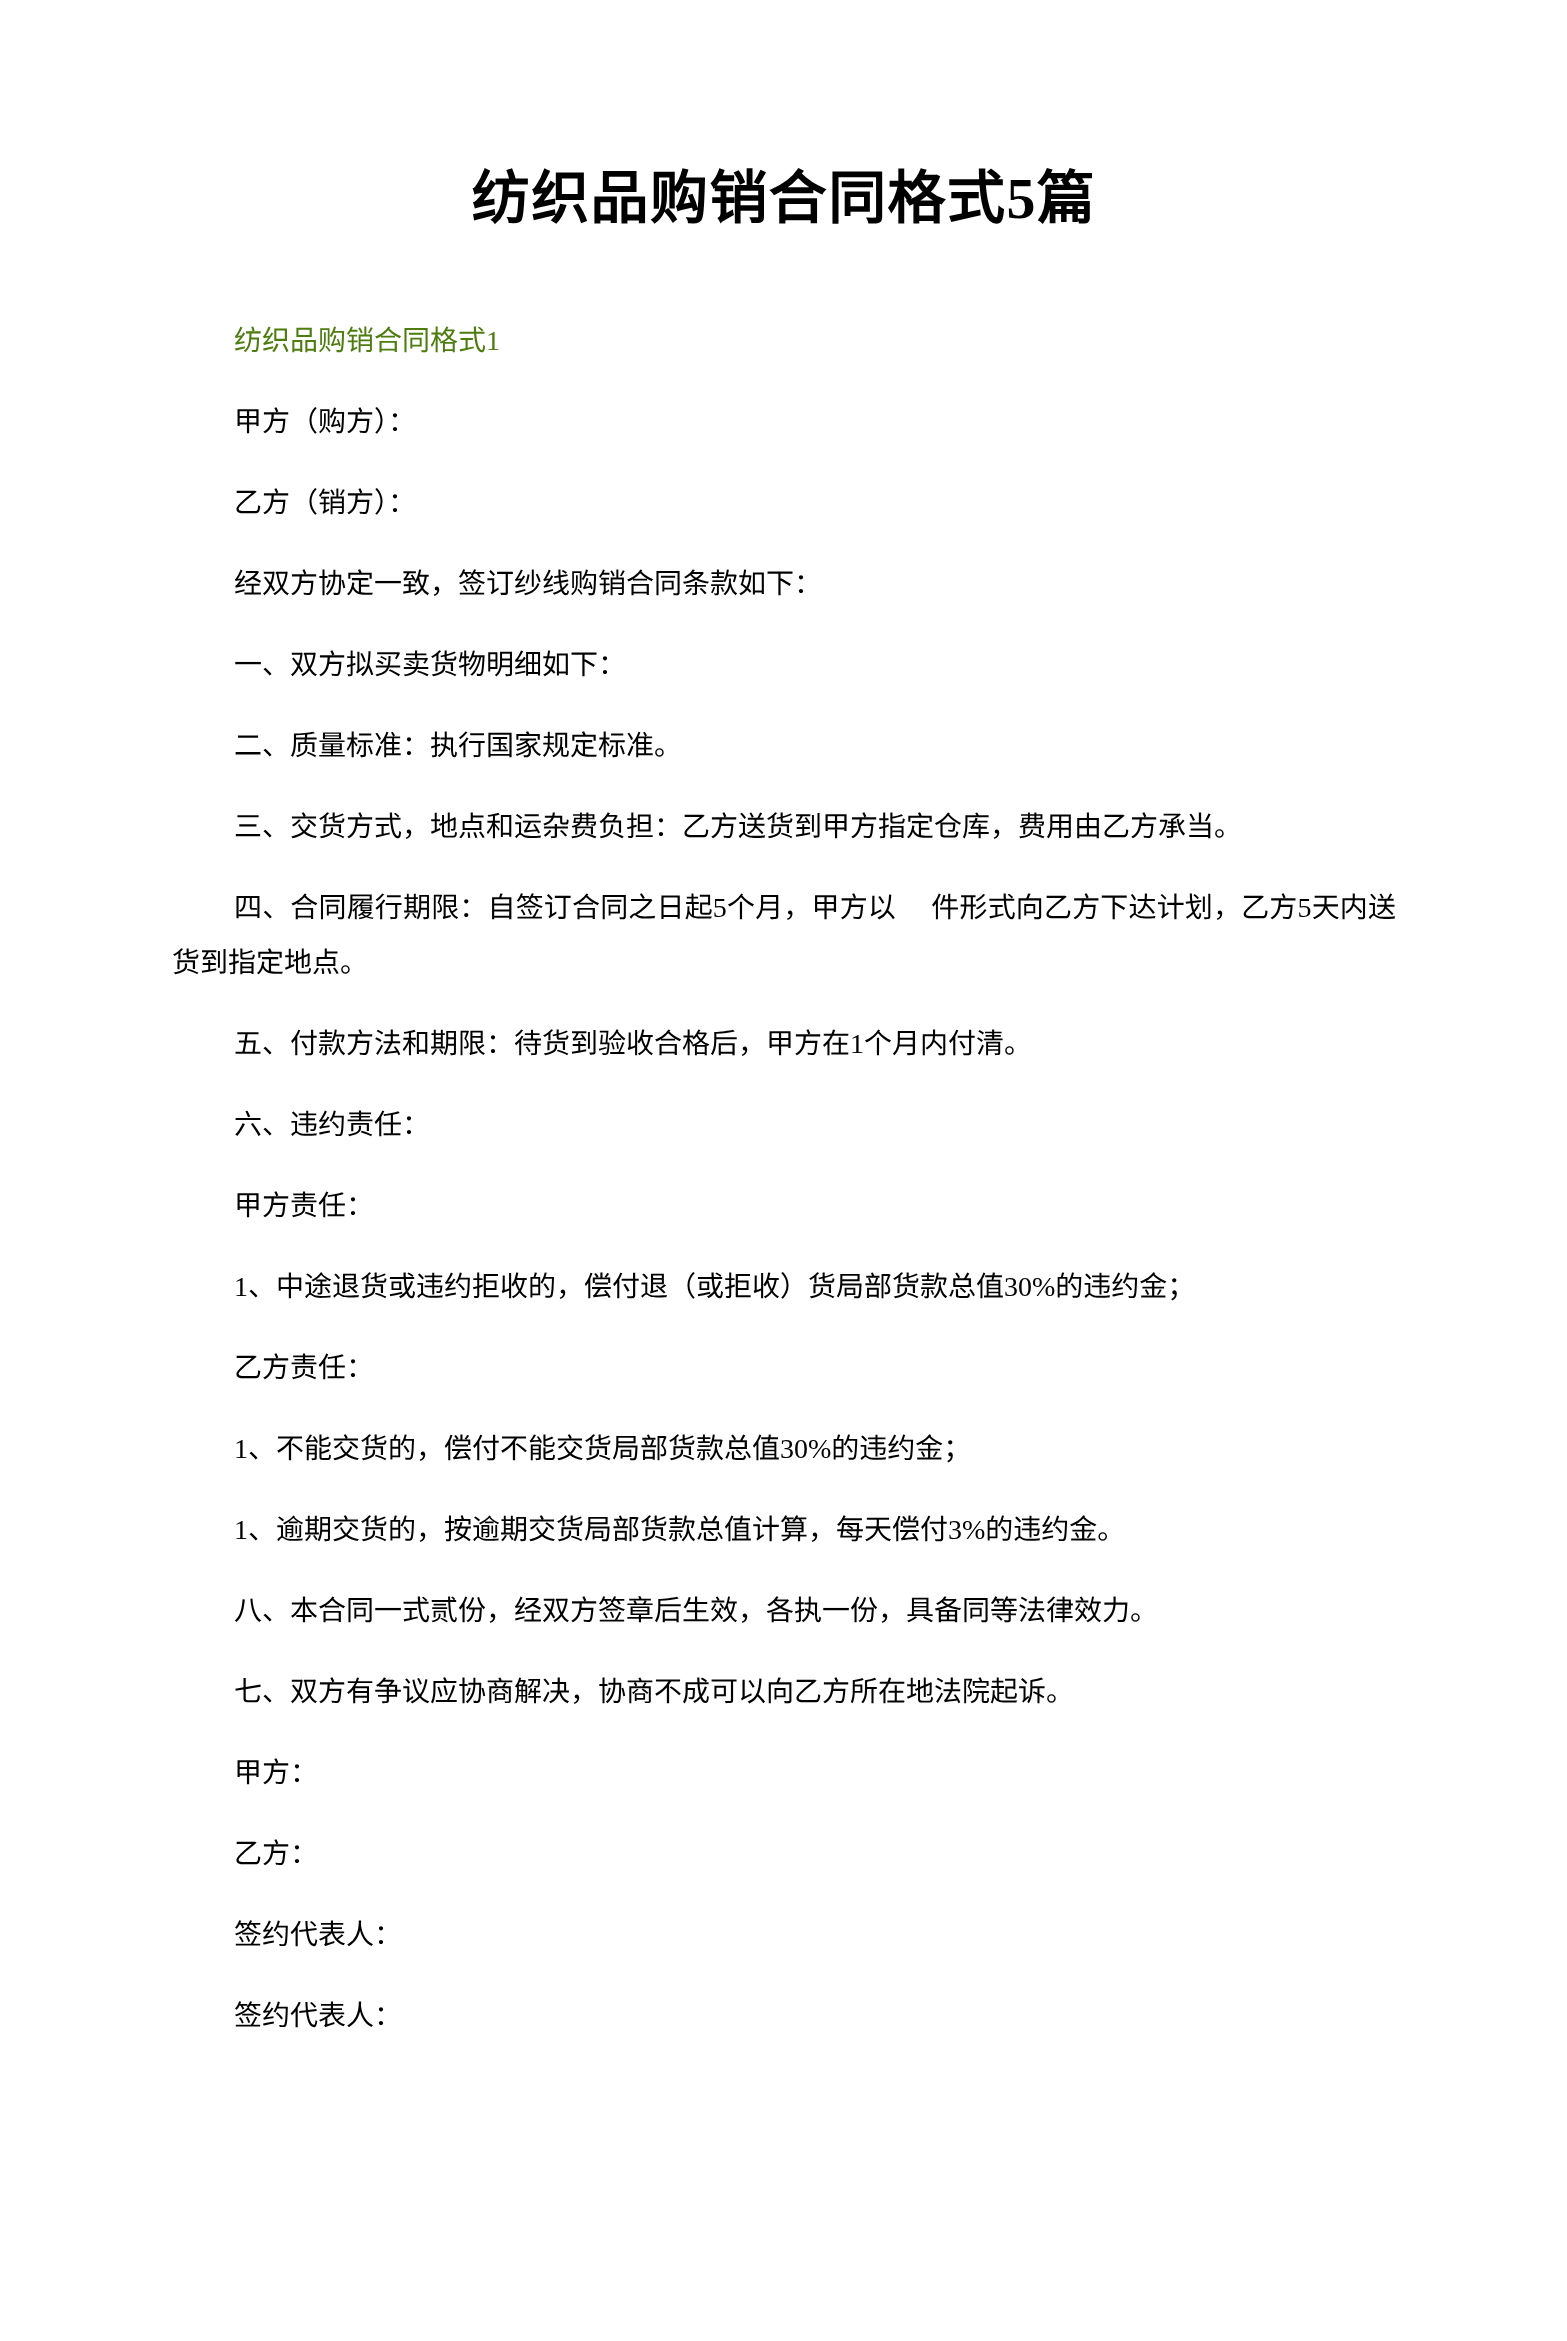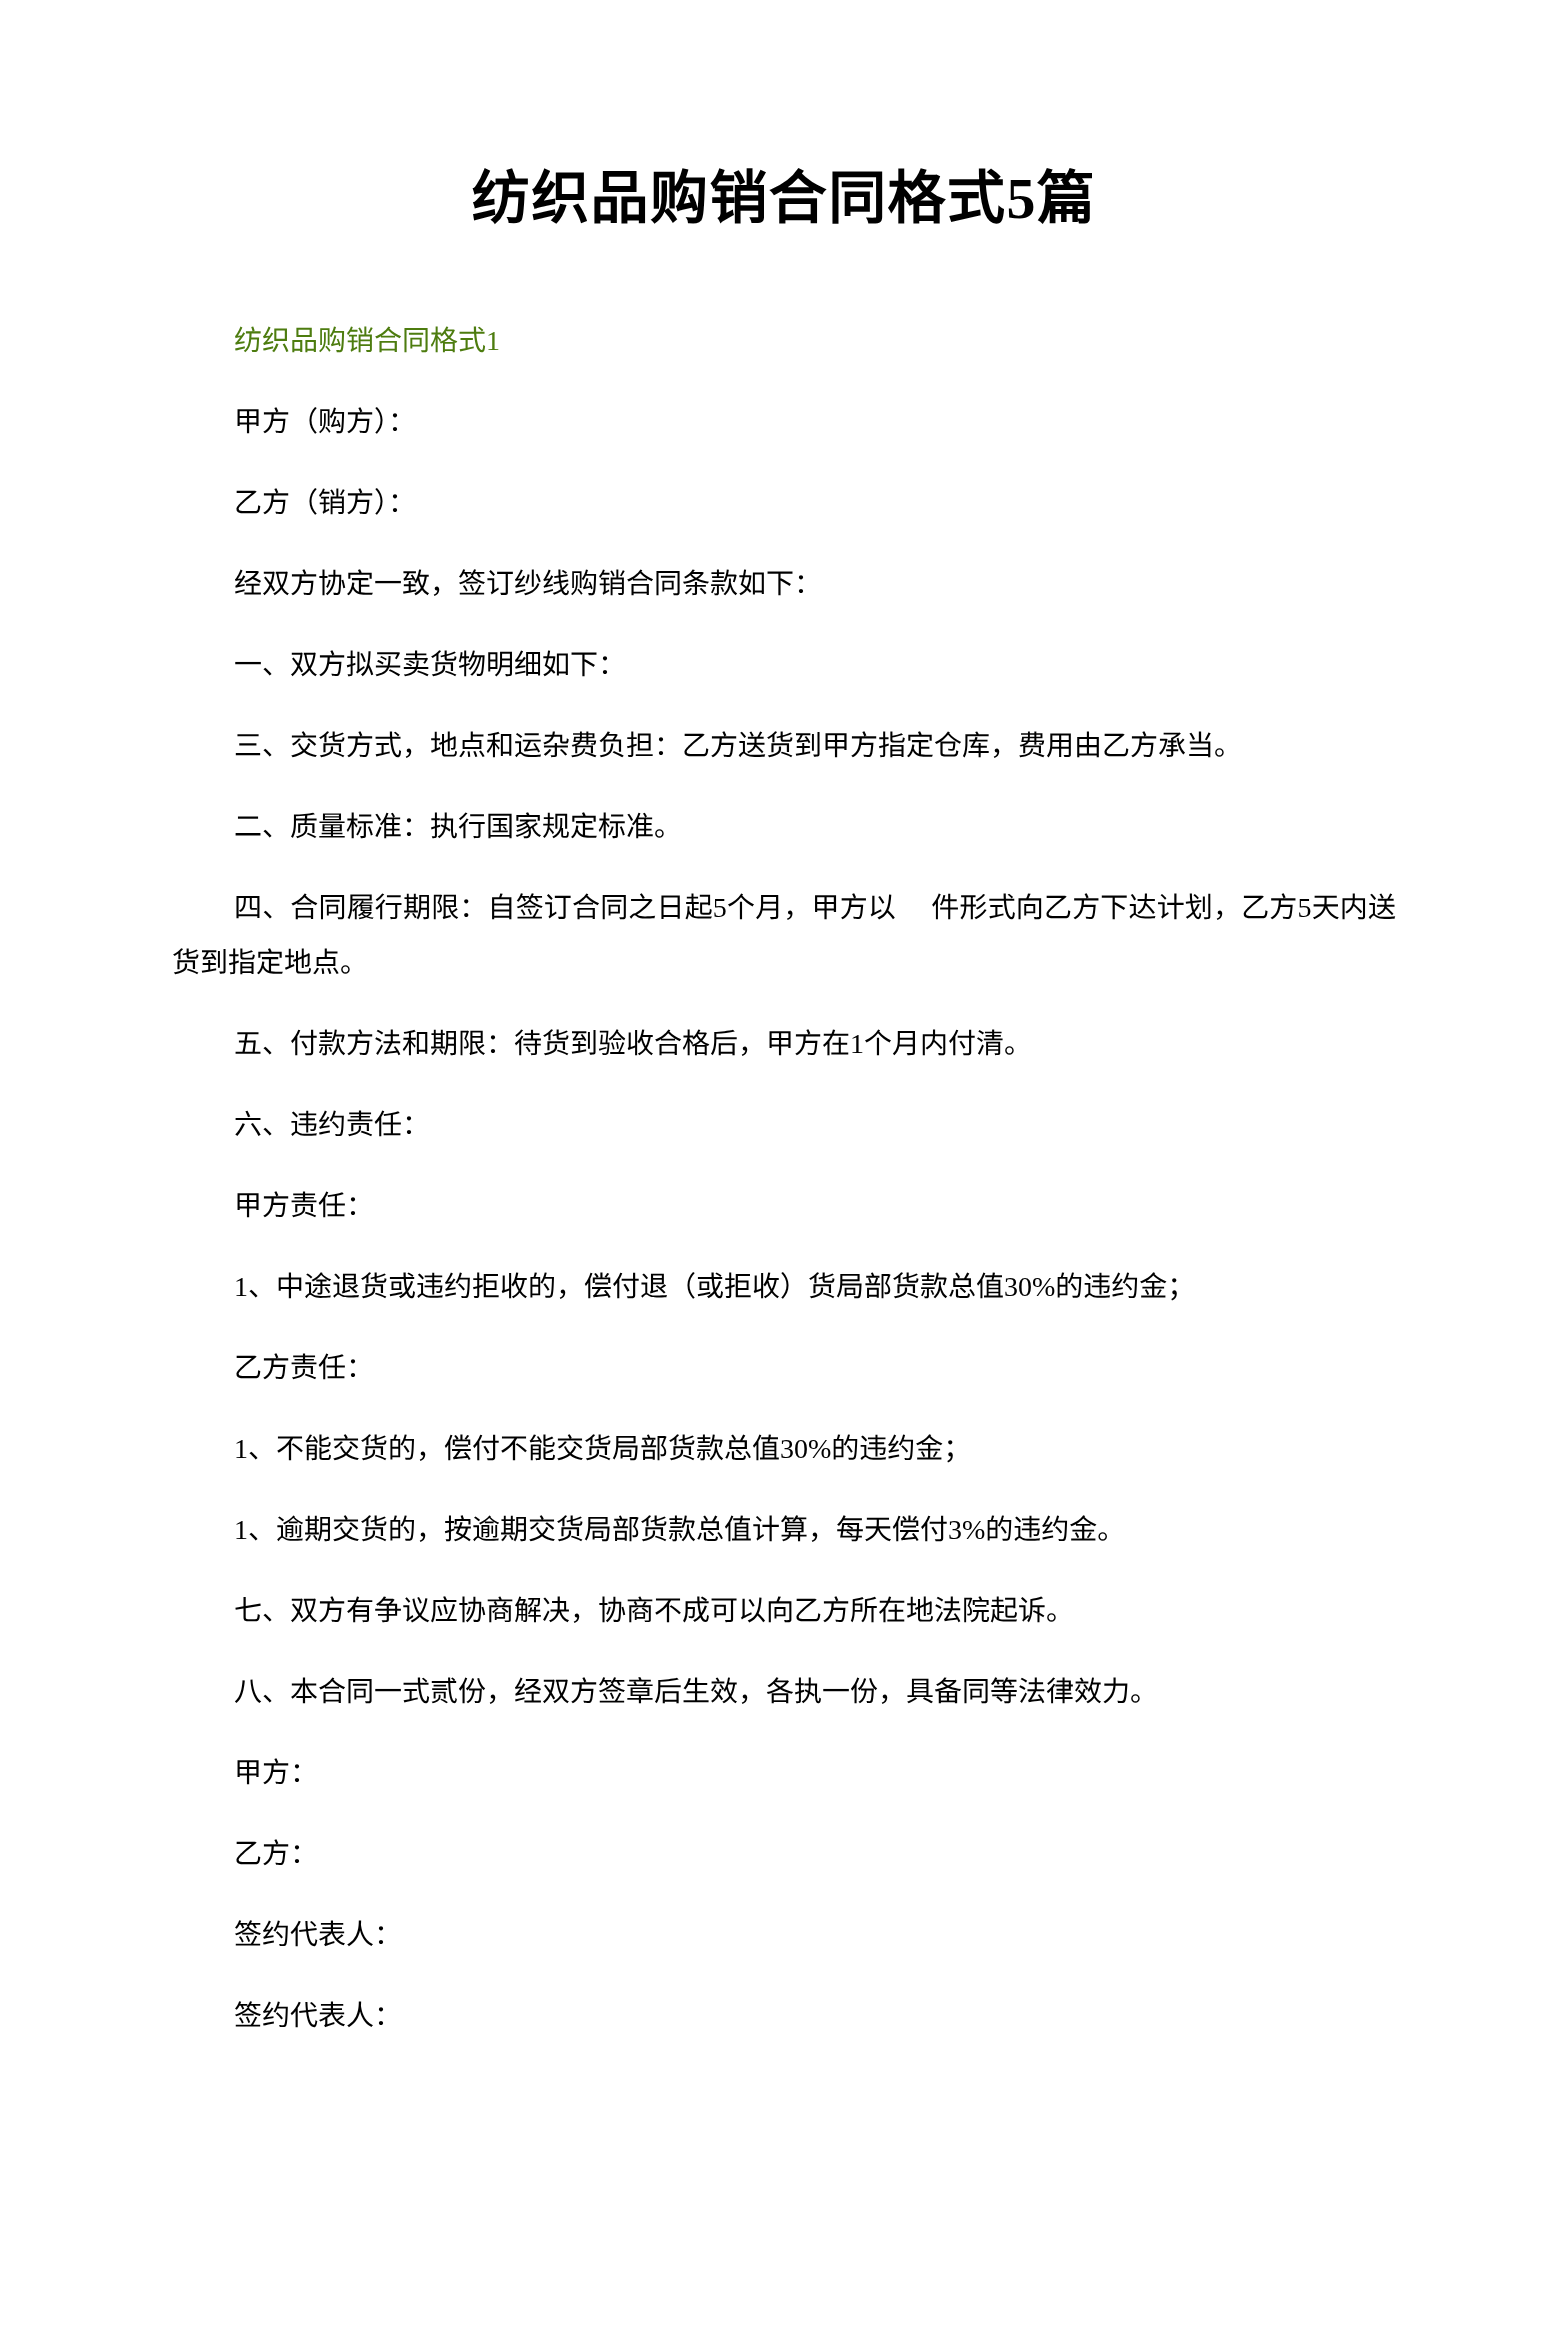--- a/index.html
+++ b/index.html
@@ -56,31 +56,31 @@
 <div class="page">
   <h1 class="doc-title">纺织品购销合同格式5篇</h1>
 
   <div class="content">
     <h2 class="section-heading" data-color="heading_blue" style="color: #4d7c0f;">纺织品购销合同格式1</h2>
 
     <p class="para">甲方（购方）：</p>
     <p class="para">乙方（销方）：</p>
     <p class="para">经双方协定一致，签订纱线购销合同条款如下：</p>
     <p class="para">一、双方拟买卖货物明细如下：</p>
+    <p class="para">二、质量标准：执行国家规定标准。</p>
     <p class="para">三、交货方式，地点和运杂费负担：乙方送货到甲方指定仓库，费用由乙方承当。</p>
-    <p class="para">二、质量标准：执行国家规定标准。</p>
     <p class="para">四、合同履行期限：自签订合同之日起5个月，甲方以　 件形式向乙方下达计划，乙方5天内送货到指定地点。</p>
     <p class="para">五、付款方法和期限：待货到验收合格后，甲方在1个月内付清。</p>
     <p class="para">六、违约责任：</p>
     <p class="para">甲方责任：</p>
     <p class="para">1、中途退货或违约拒收的，偿付退（或拒收）货局部货款总值30%的违约金；</p>
     <p class="para">乙方责任：</p>
     <p class="para">1、不能交货的，偿付不能交货局部货款总值30%的违约金；</p>
     <p class="para">1、逾期交货的，按逾期交货局部货款总值计算，每天偿付3%的违约金。</p>
+    <p class="para">八、本合同一式贰份，经双方签章后生效，各执一份，具备同等法律效力。</p>
     <p class="para">七、双方有争议应协商解决，协商不成可以向乙方所在地法院起诉。</p>
-    <p class="para">八、本合同一式贰份，经双方签章后生效，各执一份，具备同等法律效力。</p>
     <p class="para">甲方：</p>
     <p class="para">乙方：</p>
     <p class="para">签约代表人：</p>
     <p class="para extra-gap">签约代表人：</p>
   </div>
 </div>
 
 
 </body></html>

